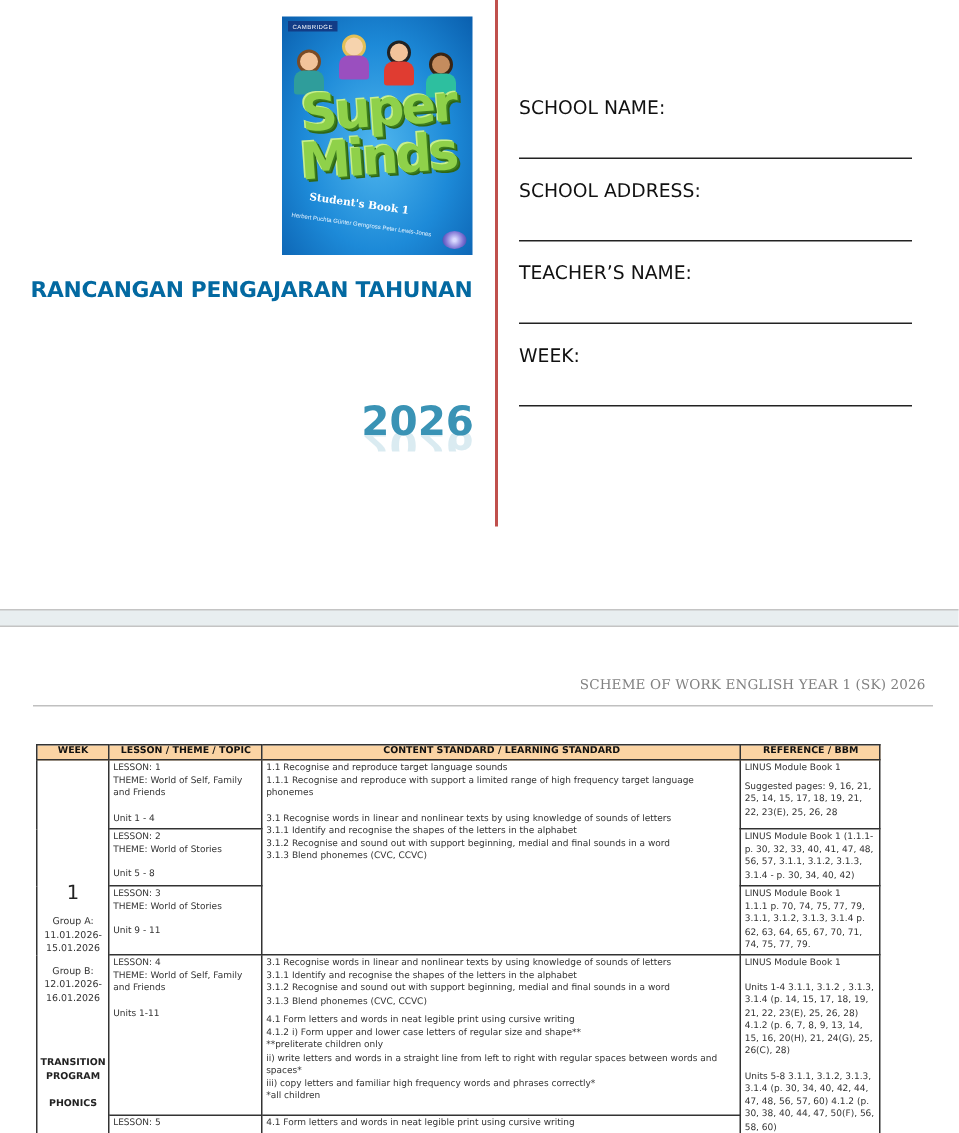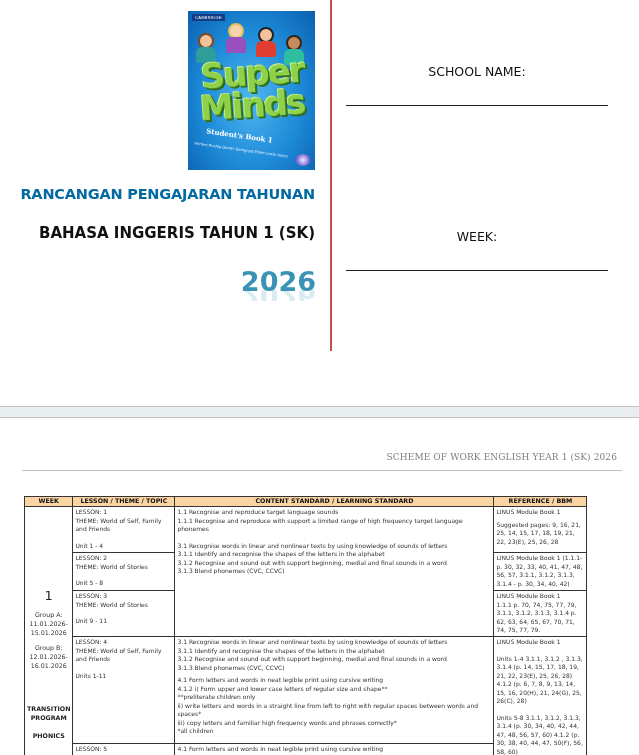--- a/index.html
+++ b/index.html
@@ -20,21 +20,21 @@
   .cover .auth { position: absolute; left: 6px; top: 136px; color: #e6f3ff; font-size: 4px; transform: rotate(8deg); white-space: nowrap; }
   .cover .disc { position: absolute; right: 4px; bottom: 4px; width: 16px; height: 12px; border-radius: 50%; background: radial-gradient(circle, #d9d9ff 10%, #7a6fd1 60%, #2c3a9c 100%); }
 
   .title1 { position: absolute; right: 324px; top: 186px; font-family: "DejaVu Sans", sans-serif; font-size: 14.5px; font-weight: bold; letter-spacing: -0.2px; white-space: nowrap; color: #0369a1; }
   .title2 { position: absolute; right: 324px; top: 224px; font-family: "DejaVu Sans", sans-serif; font-size: 15px; font-weight: bold; white-space: nowrap; color: #111; }
   .year { position: absolute; right: 323px; top: 266px; font-family: "DejaVu Sans", sans-serif; font-size: 27px; font-weight: bold; color: #3a93b5; letter-spacing: 0px; }
   .year-refl { position: absolute; right: 323px; top: 289px; font-family: "DejaVu Sans", sans-serif; font-size: 27px; font-weight: bold; color: #3a93b5; transform: scaleY(-1); opacity: .18; height: 12px; overflow: hidden; line-height: 12px; }
   .divider { position: absolute; left: 330px; top: 0; width: 2px; height: 351px; background: #c0504d; }
 
   .field { position: absolute; left: 346px; width: 262px; }
-  .field .lbl { font-family: "DejaVu Sans", sans-serif; font-size: 12.5px; color: #111; text-align: center; }
+  .field .lbl { font-family: "DejaVu Sans", sans-serif; font-size: 12.5px; color: #111; }
   .field .line { position: absolute; left: 0; width: 262px; height: 1px; background: #222; }
 
   
   .runhead { position: absolute; right: 22px; top: 33px; font-family: "DejaVu Serif", serif; font-size: 9px; color: #808080; letter-spacing: .1px; }
   .runline { position: absolute; left: 22px; top: 51px; width: 600px; height: 1px; background: #c0c0c0; }
 
   table.sow { position: absolute; left: 24px; top: 77px; border-collapse: collapse; font-family: "DejaVu Sans", sans-serif; font-size: 6px; line-height: 8.5px; color: #333; table-layout: fixed; }
   table.sow th { background: #fbd4a4; font-weight: bold; font-size: 6.3px; color: #111; border: 1px solid #333; height: 10px; padding: 0 2px; text-align: center; }
   table.sow td { border: 1px solid #333; vertical-align: top; padding: 1px 2px; }
   .wk { text-align: center; vertical-align: top; }
@@ -61,28 +61,35 @@
     <div class="kid" style="left:98px;top:24px;background:#c48c5e;border-color:#3a2412"></div>
     <div class="body" style="left:96px;top:38px;background:#2dbf9f"></div>
     <div class="super">Super</div>
     <div class="super minds">Minds</div>
     <div class="sb">Student's Book 1</div>
     <div class="auth">Herbert Puchta   Günter Gerngross   Peter Lewis-Jones</div>
     <div class="disc"></div>
   </div>
 
   <div class="title1">RANCANGAN PENGAJARAN TAHUNAN</div>
-  <div class="title2">BAHASA INGGERIS TAHUN 1 (SK)</div>
   <div class="year">2026</div>
   <div class="year-refl">2026</div>
 
   <div class="divider"></div>
 
   <div class="field" style="top:64px">
     <div class="lbl">SCHOOL NAME:</div>
+    <div class="line" style="top:41px"></div>
+  </div>
+  <div class="field" style="top:119px">
+    <div class="lbl">SCHOOL ADDRESS:</div>
+    <div class="line" style="top:41px"></div>
+  </div>
+  <div class="field" style="top:174px">
+    <div class="lbl">TEACHER’S NAME:</div>
     <div class="line" style="top:41px"></div>
   </div>
   <div class="field" style="top:229px">
     <div class="lbl">WEEK:</div>
     <div class="line" style="top:41px"></div>
   </div>
 </div>
 
 <div class="gap"></div>
 

